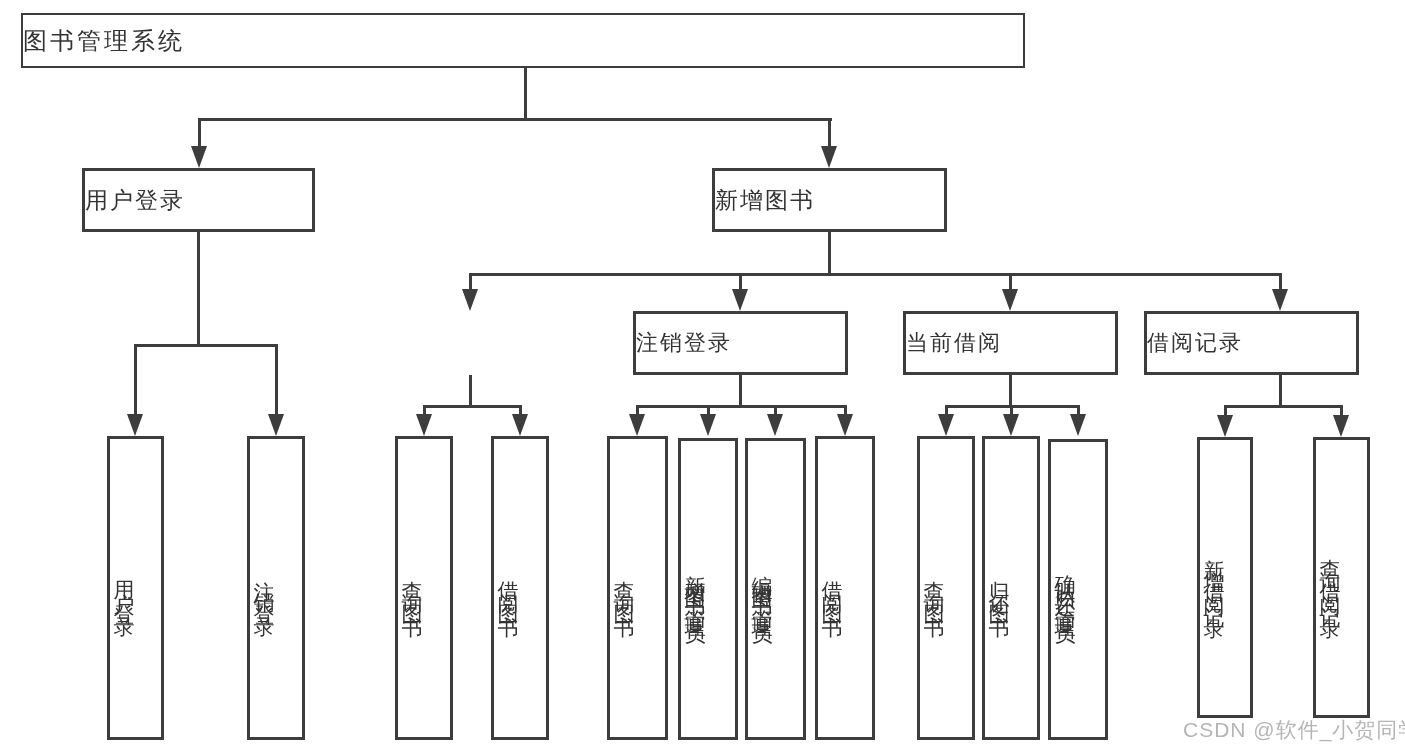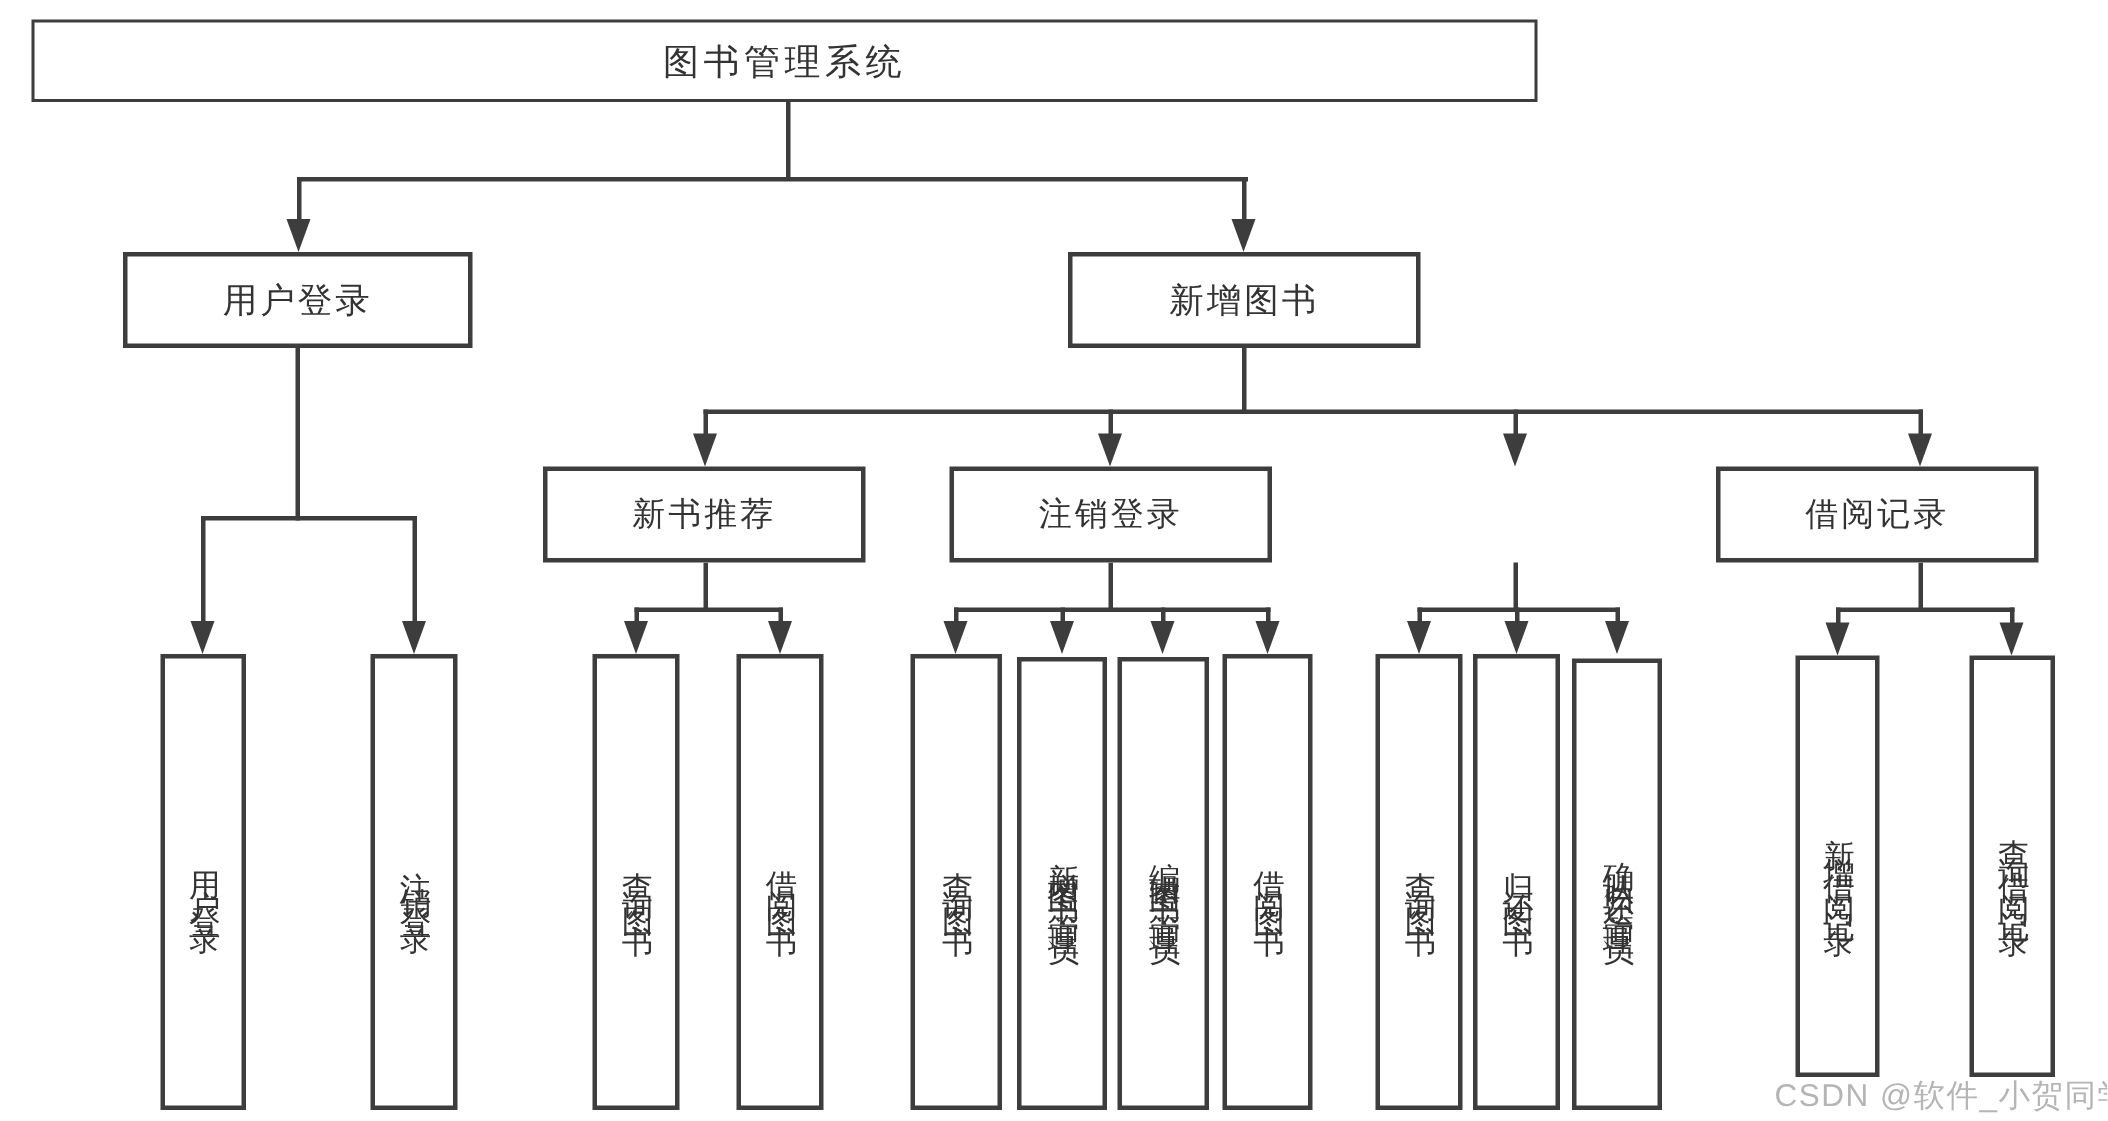--- a/index.html
+++ b/index.html
@@ -9,21 +9,21 @@
     background:#ffffff;
     font-family:"Liberation Sans","DejaVu Sans",sans-serif;
     color:#333333;
     overflow:hidden;
   }
   .node{
     position:absolute;
     background:#ffffff;
     border:3px solid #3d3d3d;
     box-sizing:border-box;
-    display:flex;align-items:center;justify-content:center;
+    display:flex;align-items:center;
     z-index:2;
   }
   .node.root{border-width:2px;font-size:24px;letter-spacing:3px;}
   .node.lvl2{font-size:23px;letter-spacing:2px;}
   .node.lvl3{font-size:22px;letter-spacing:2px;}
   .node.v span{
     writing-mode:vertical-rl;
     text-orientation:mixed;
     font-size:21px;
     letter-spacing:12px;
@@ -118,25 +118,25 @@
     <span>图书管理系统</span>
   </div>
 
   <div class="node lvl2" style="left:82px;top:168px;width:233px;height:64px;">
     <span>用户登录</span>
   </div>
   <div class="node lvl2" style="left:712px;top:168px;width:235px;height:64px;">
     <span>新增图书</span>
   </div>
 
-  <div class="node lvl3" style="left:362px;top:311px;width:215px;height:64px;">
-    <span>新书推荐</span>
-  </div>
   <div class="node lvl3" style="left:633px;top:311px;width:215px;height:64px;">
     <span>注销登录</span>
+  </div>
+  <div class="node lvl3" style="left:903px;top:311px;width:215px;height:64px;">
+    <span>当前借阅</span>
   </div>
   <div class="node lvl3" style="left:1144px;top:311px;width:215px;height:64px;">
     <span>借阅记录</span>
   </div>
 
   <div class="node v" style="left:107px;top:436px;width:57px;height:304px;">
     <span>用户登录</span>
   </div>
   <div class="node v" style="left:247px;top:436px;width:58px;height:304px;">
     <span>注销登录</span>

